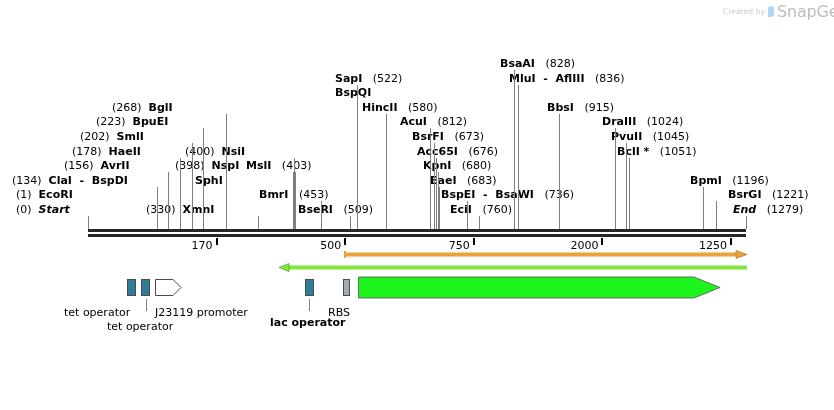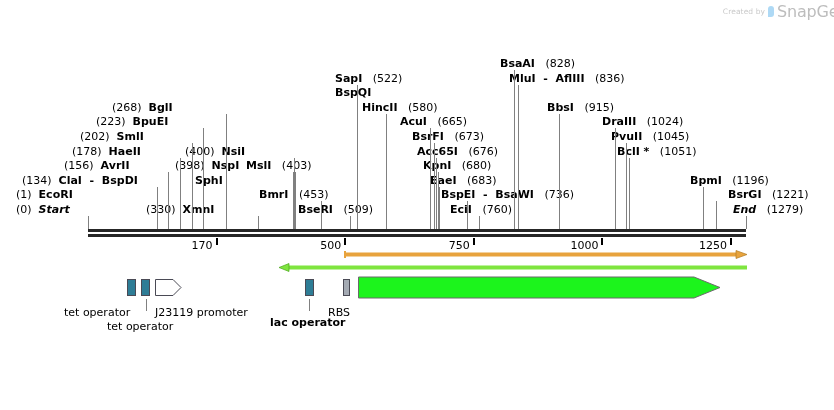--- a/index.html
+++ b/index.html
@@ -52,37 +52,37 @@
     <span class="wm-created">Created by</span>
     <span class="wm-mark">
         <i></i>
       </span>
     <span class="wm-logo">SnapGene</span>
   </div>
 
   <div id="labels-layer">
       <div class="lbl" style="top: 204px; left: 16px;"><span class="pos">(0)</span>&nbsp;&nbsp;<span class="ital">Start</span></div>
       <div class="lbl" style="top: 189.4px; left: 16px;"><span class="pos">(1)</span>&nbsp;&nbsp;<span class="enz">EcoRI</span></div>
-      <div class="lbl" style="top: 174.8px; left: 22px; text-align: right;"><span class="pos">(134)</span>&nbsp;&nbsp;<span class="enz">ClaI&nbsp; -&nbsp; BspDI</span></div>
+      <div class="lbl" style="top: 174.8px; left: 12px; text-align: right;"><span class="pos">(134)</span>&nbsp;&nbsp;<span class="enz">ClaI&nbsp; -&nbsp; BspDI</span></div>
       <div class="lbl" style="top: 160.2px; left: 64px;"><span class="pos">(156)</span>&nbsp;&nbsp;<span class="enz">AvrII</span></div>
       <div class="lbl" style="top: 145.6px; left: 72px;"><span class="pos">(178)</span>&nbsp;&nbsp;<span class="enz">HaeII</span></div>
       <div class="lbl" style="top: 131px; left: 80px;"><span class="pos">(202)</span>&nbsp;&nbsp;<span class="enz">SmlI</span></div>
       <div class="lbl" style="top: 116.4px; left: 96px;"><span class="pos">(223)</span>&nbsp;&nbsp;<span class="enz">BpuEI</span></div>
       <div class="lbl" style="top: 101.8px; left: 112px;"><span class="pos">(268)</span>&nbsp;&nbsp;<span class="enz">BglI</span></div>
       <div class="lbl" style="top: 204px; left: 146px;"><span class="pos">(330)</span>&nbsp;&nbsp;<span class="enz">XmnI</span></div>
       <div class="lbl" style="top: 174.8px; left: 195px;"><span class="enz">SphI</span></div>
       <div class="lbl" style="top: 160.2px; left: 175px;"><span class="pos">(398)</span>&nbsp;&nbsp;<span class="enz">NspI</span></div>
       <div class="lbl" style="top: 145.6px; left: 185px;"><span class="pos">(400)</span>&nbsp;&nbsp;<span class="enz">NsiI</span></div>
       <div class="lbl" style="top: 160.2px; left: 246px;"><span class="enz">MslI</span>&nbsp;&nbsp;&nbsp;<span class="pos">(403)</span></div>
       <div class="lbl" style="top: 189.4px; left: 259px;"><span class="enz">BmrI</span>&nbsp;&nbsp;&nbsp;<span class="pos">(453)</span></div>
       <div class="lbl" style="top: 204px; left: 298px;"><span class="enz">BseRI</span>&nbsp;&nbsp;&nbsp;<span class="pos">(509)</span></div>
       <div class="lbl" style="top: 87.2px; left: 335px;"><span class="enz">BspQI</span></div>
       <div class="lbl" style="top: 72.6px; left: 335px;"><span class="enz">SapI</span>&nbsp;&nbsp;&nbsp;<span class="pos">(522)</span></div>
       <div class="lbl" style="top: 101.8px; left: 362px;"><span class="enz">HincII</span>&nbsp;&nbsp;&nbsp;<span class="pos">(580)</span></div>
-      <div class="lbl" style="top: 116.4px; left: 400px;"><span class="enz">AcuI</span>&nbsp;&nbsp;&nbsp;<span class="pos">(665)</span></div>
+      <div class="lbl" style="top: 116.4px; left: 400px;"><span class="enz">AcuI</span>&nbsp;&nbsp;&nbsp;<span class="pos">(812)</span></div>
       <div class="lbl" style="top: 131px; left: 412px;"><span class="enz">BsrFI</span>&nbsp;&nbsp;&nbsp;<span class="pos">(673)</span></div>
       <div class="lbl" style="top: 145.6px; left: 417px;"><span class="enz">Acc65I</span>&nbsp;&nbsp;&nbsp;<span class="pos">(676)</span></div>
       <div class="lbl" style="top: 160.2px; left: 423px;"><span class="enz">KpnI</span>&nbsp;&nbsp;&nbsp;<span class="pos">(680)</span></div>
       <div class="lbl" style="top: 174.8px; left: 430px;"><span class="enz">EaeI</span>&nbsp;&nbsp;&nbsp;<span class="pos">(683)</span></div>
       <div class="lbl" style="top: 189.4px; left: 441px;"><span class="enz">BspEI&nbsp; -&nbsp; BsaWI</span>&nbsp;&nbsp;&nbsp;<span class="pos">(736)</span></div>
       <div class="lbl" style="top: 204px; left: 450px;"><span class="enz">EciI</span>&nbsp;&nbsp;&nbsp;<span class="pos">(760)</span></div>
       <div class="lbl" style="top: 58px; left: 500px;"><span class="enz">BsaAI</span>&nbsp;&nbsp;&nbsp;<span class="pos">(828)</span></div>
       <div class="lbl" style="top: 72.6px; left: 509px;"><span class="enz">MluI&nbsp; -&nbsp; AflIII</span>&nbsp;&nbsp;&nbsp;<span class="pos">(836)</span></div>
       <div class="lbl" style="top: 101.8px; left: 547px;"><span class="enz">BbsI</span>&nbsp;&nbsp;&nbsp;<span class="pos">(915)</span></div>
       <div class="lbl" style="top: 116.4px; left: 602px;"><span class="enz">DraIII</span>&nbsp;&nbsp;&nbsp;<span class="pos">(1024)</span></div>
@@ -133,21 +133,21 @@
   <div class="bb-bot" style="left:88px;top:234px;width:658px;height:3px;"></div>
 
   <div id="ruler-layer">
       <div class="rtick" style="left: 215.616px; top: 238px;"></div>
       <div class="rlab" style="top: 239px; left: 191.616px;">170</div>
       <div class="rtick" style="left: 344.232px; top: 238px;"></div>
       <div class="rlab" style="top: 239px; left: 320.232px;">500</div>
       <div class="rtick" style="left: 472.848px; top: 238px;"></div>
       <div class="rlab" style="top: 239px; left: 448.848px;">750</div>
       <div class="rtick" style="left: 601.464px; top: 238px;"></div>
-      <div class="rlab" style="top: 239px; left: 570.464px;">1000</div>
+      <div class="rlab" style="top: 239px; left: 570.464px;">2000</div>
       <div class="rtick" style="left: 730.081px; top: 238px;"></div>
       <div class="rlab" style="top: 239px; left: 699.081px;">1250</div>
     </div>
 
   <svg class="arrow-svg" style="left:344px;top:250px;" width="404" height="9">
     <line x1="1" y1="4.5" x2="394" y2="4.5" stroke="#E8A33D" stroke-width="4"></line>
     <polygon points="392,0.5 403,4.5 392,8.5" fill="#E8A33D" stroke="#b07b22" stroke-width="0.7"></polygon>
     <line x1="1" y1="1" x2="1" y2="8" stroke="#E8A33D" stroke-width="2"></line>
   </svg>
 

